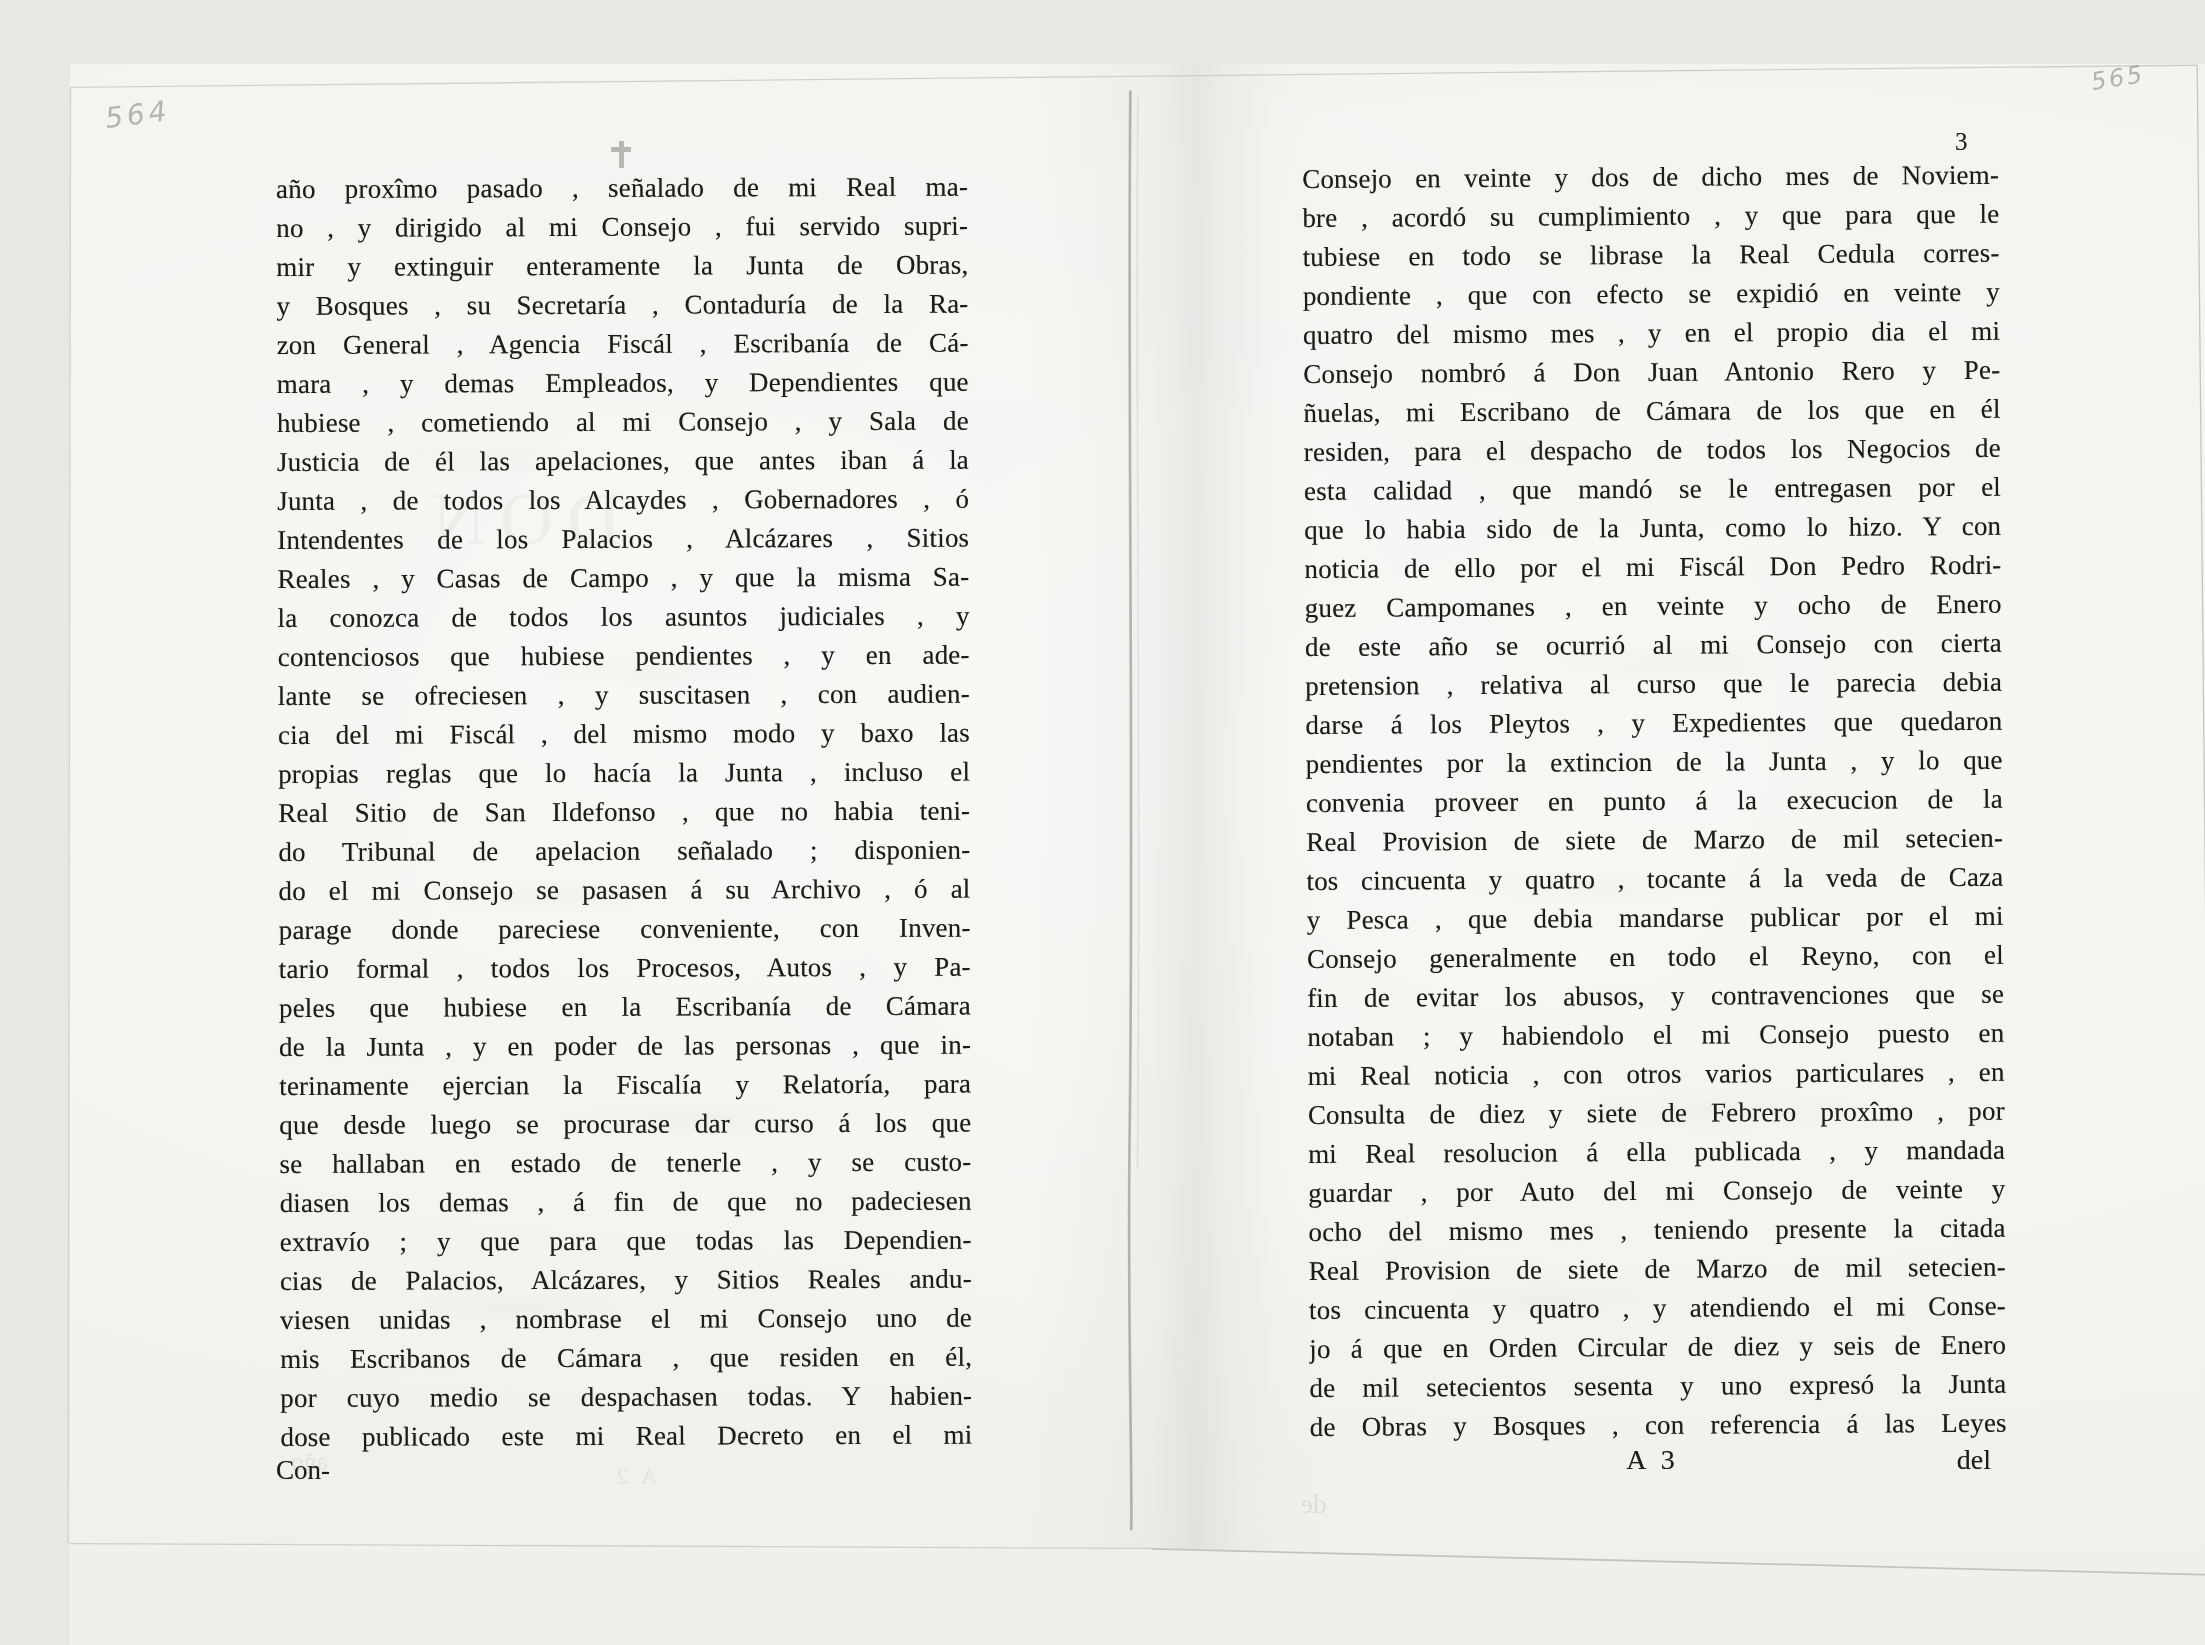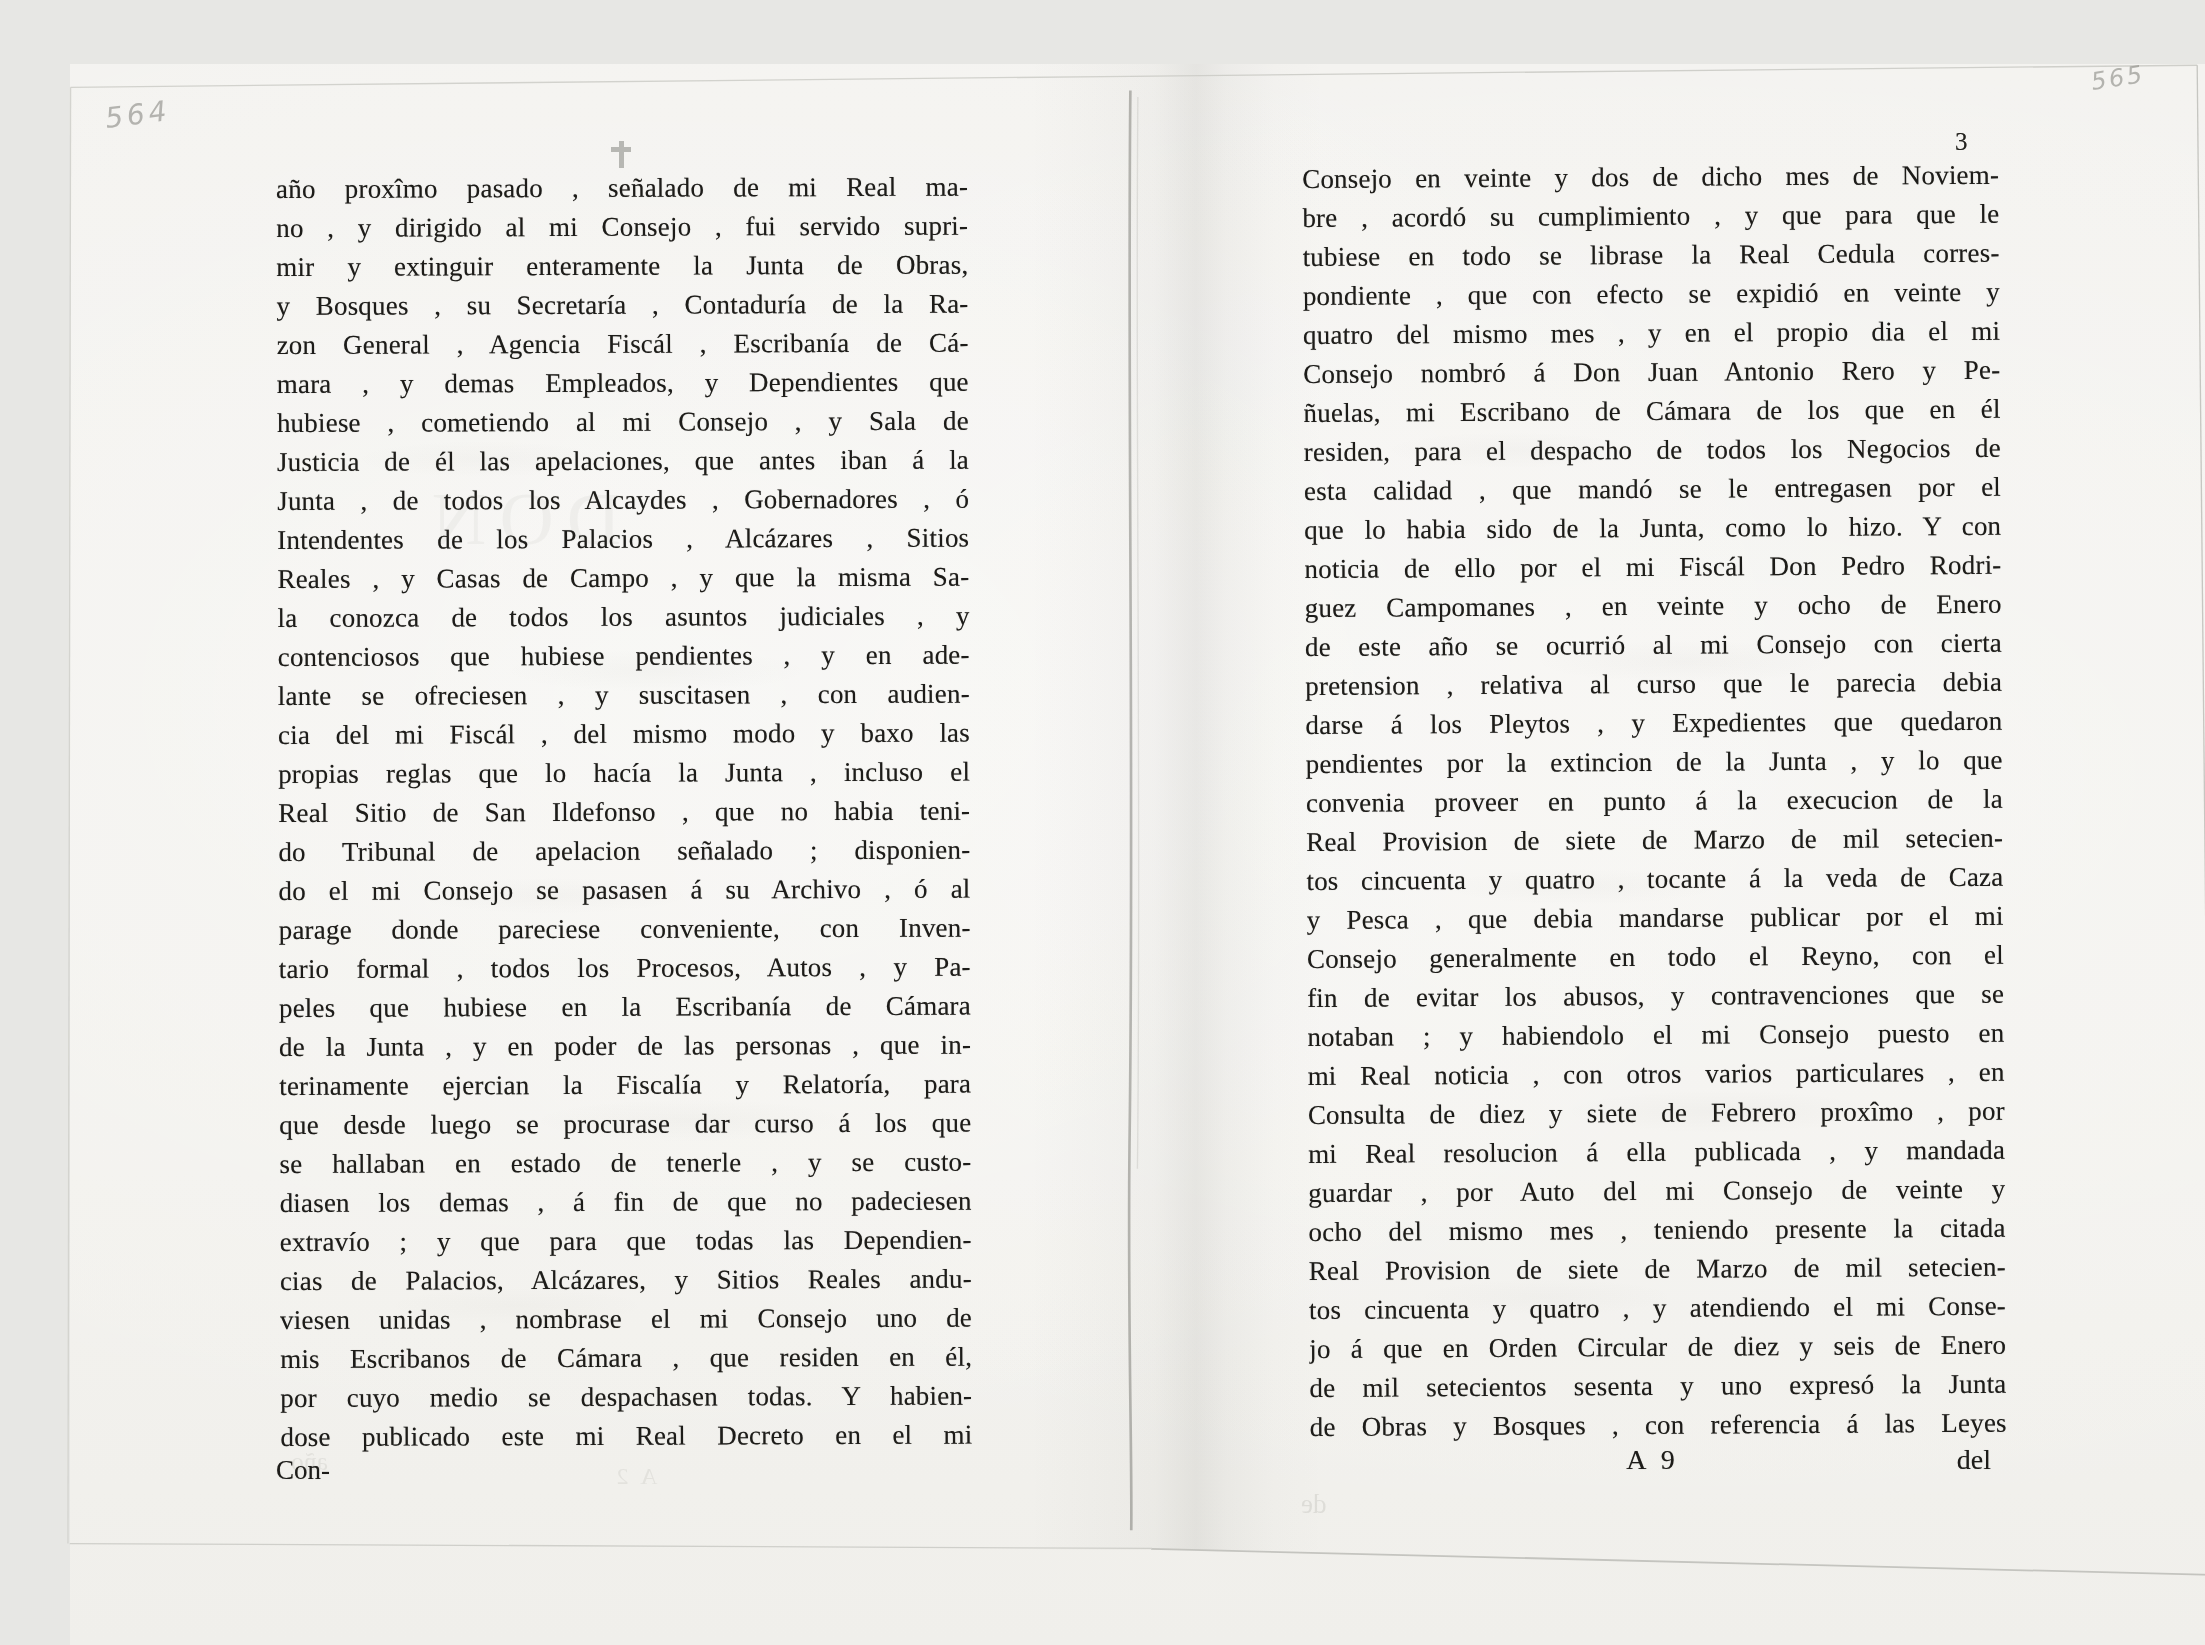--- a/index.html
+++ b/index.html
@@ -200,19 +200,19 @@
       <div class="line">guardar , por Auto del mi Consejo de veinte y</div>
       <div class="line">ocho del mismo mes , teniendo presente la citada</div>
       <div class="line">Real Provision de siete de Marzo de mil setecien-</div>
       <div class="line">tos cincuenta y quatro , y atendiendo el mi Conse-</div>
       <div class="line">jo á que en Orden Circular de diez y seis de Enero</div>
       <div class="line">de mil setecientos sesenta y uno expresó la Junta</div>
       <div class="line">de Obras y Bosques , con referencia á las Leyes</div>
     </div>
 
   <div class="sig-line">
-    <span class="sig">A 9</span>
+    <span class="sig">A 3</span>
     <span class="catch">del</span>
   </div>
 
   <div class="ghost ghost-de">de</div>
 </div>
 
 
 </body></html>

